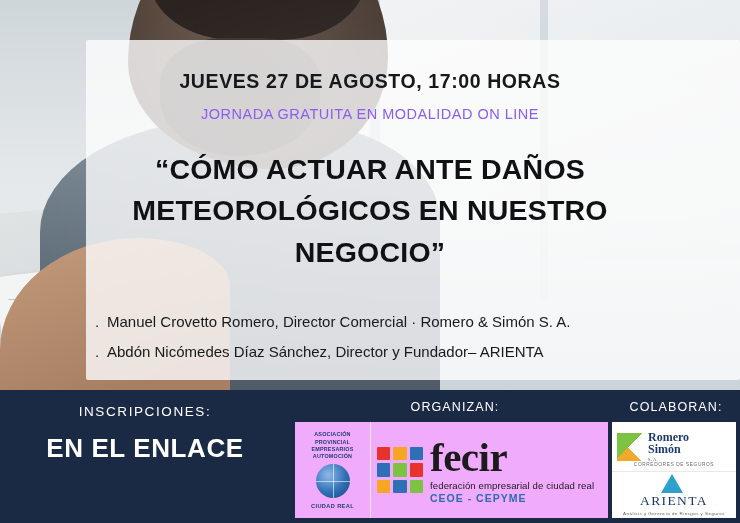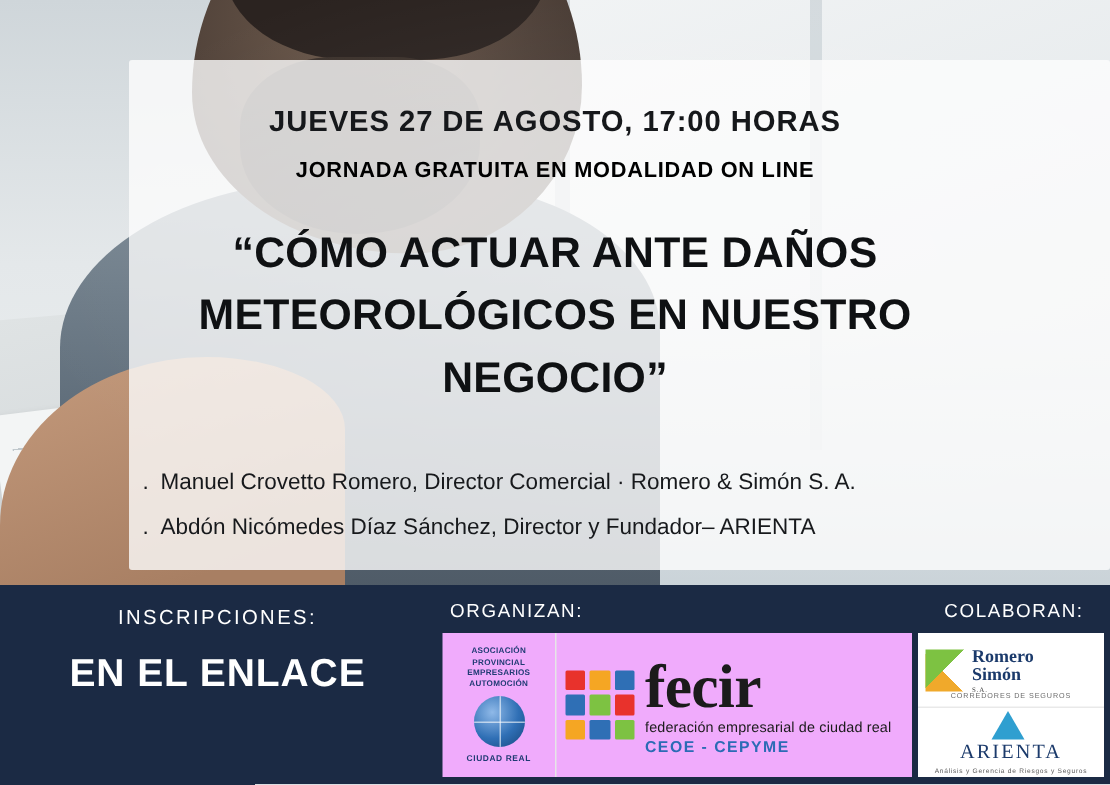--- a/index.html
+++ b/index.html
@@ -158,23 +158,23 @@
   .line-date {
     margin-top: 70px;
     font-size: 19.5px;
     font-weight: bold;
     letter-spacing: 0.6px;
     color: #16181b;
   }
   .line-sub {
     margin-top: 13px;
     font-size: 14.5px;
-    font-weight: bold;
+    font-weight: normal;
     letter-spacing: 0.5px;
-    color: #000000;
+    color: #8b5cf6;
   }
   .title {
     margin-top: 27px;
     font-size: 28.5px;
     font-weight: bold;
     line-height: 1.45;
     letter-spacing: 0.2px;
     color: #0f1113;
     padding: 0 60px;
   }
@@ -226,21 +226,21 @@
   .inscripciones .mail {
     margin-top: 17px;
     font-size: 13.5px;
     font-weight: normal;
   }
 
   .organizan-lbl {
     position: absolute;
     left: 300px; top: 10px;
     width: 310px;
-    text-align: left;
+    text-align: center;
     color: #ffffff;
     font-size: 12.5px;
     letter-spacing: 1.1px;
   }
   .colaboran-lbl {
     position: absolute;
     left: 612px; top: 10px;
     width: 128px;
     text-align: center;
     color: #ffffff;

